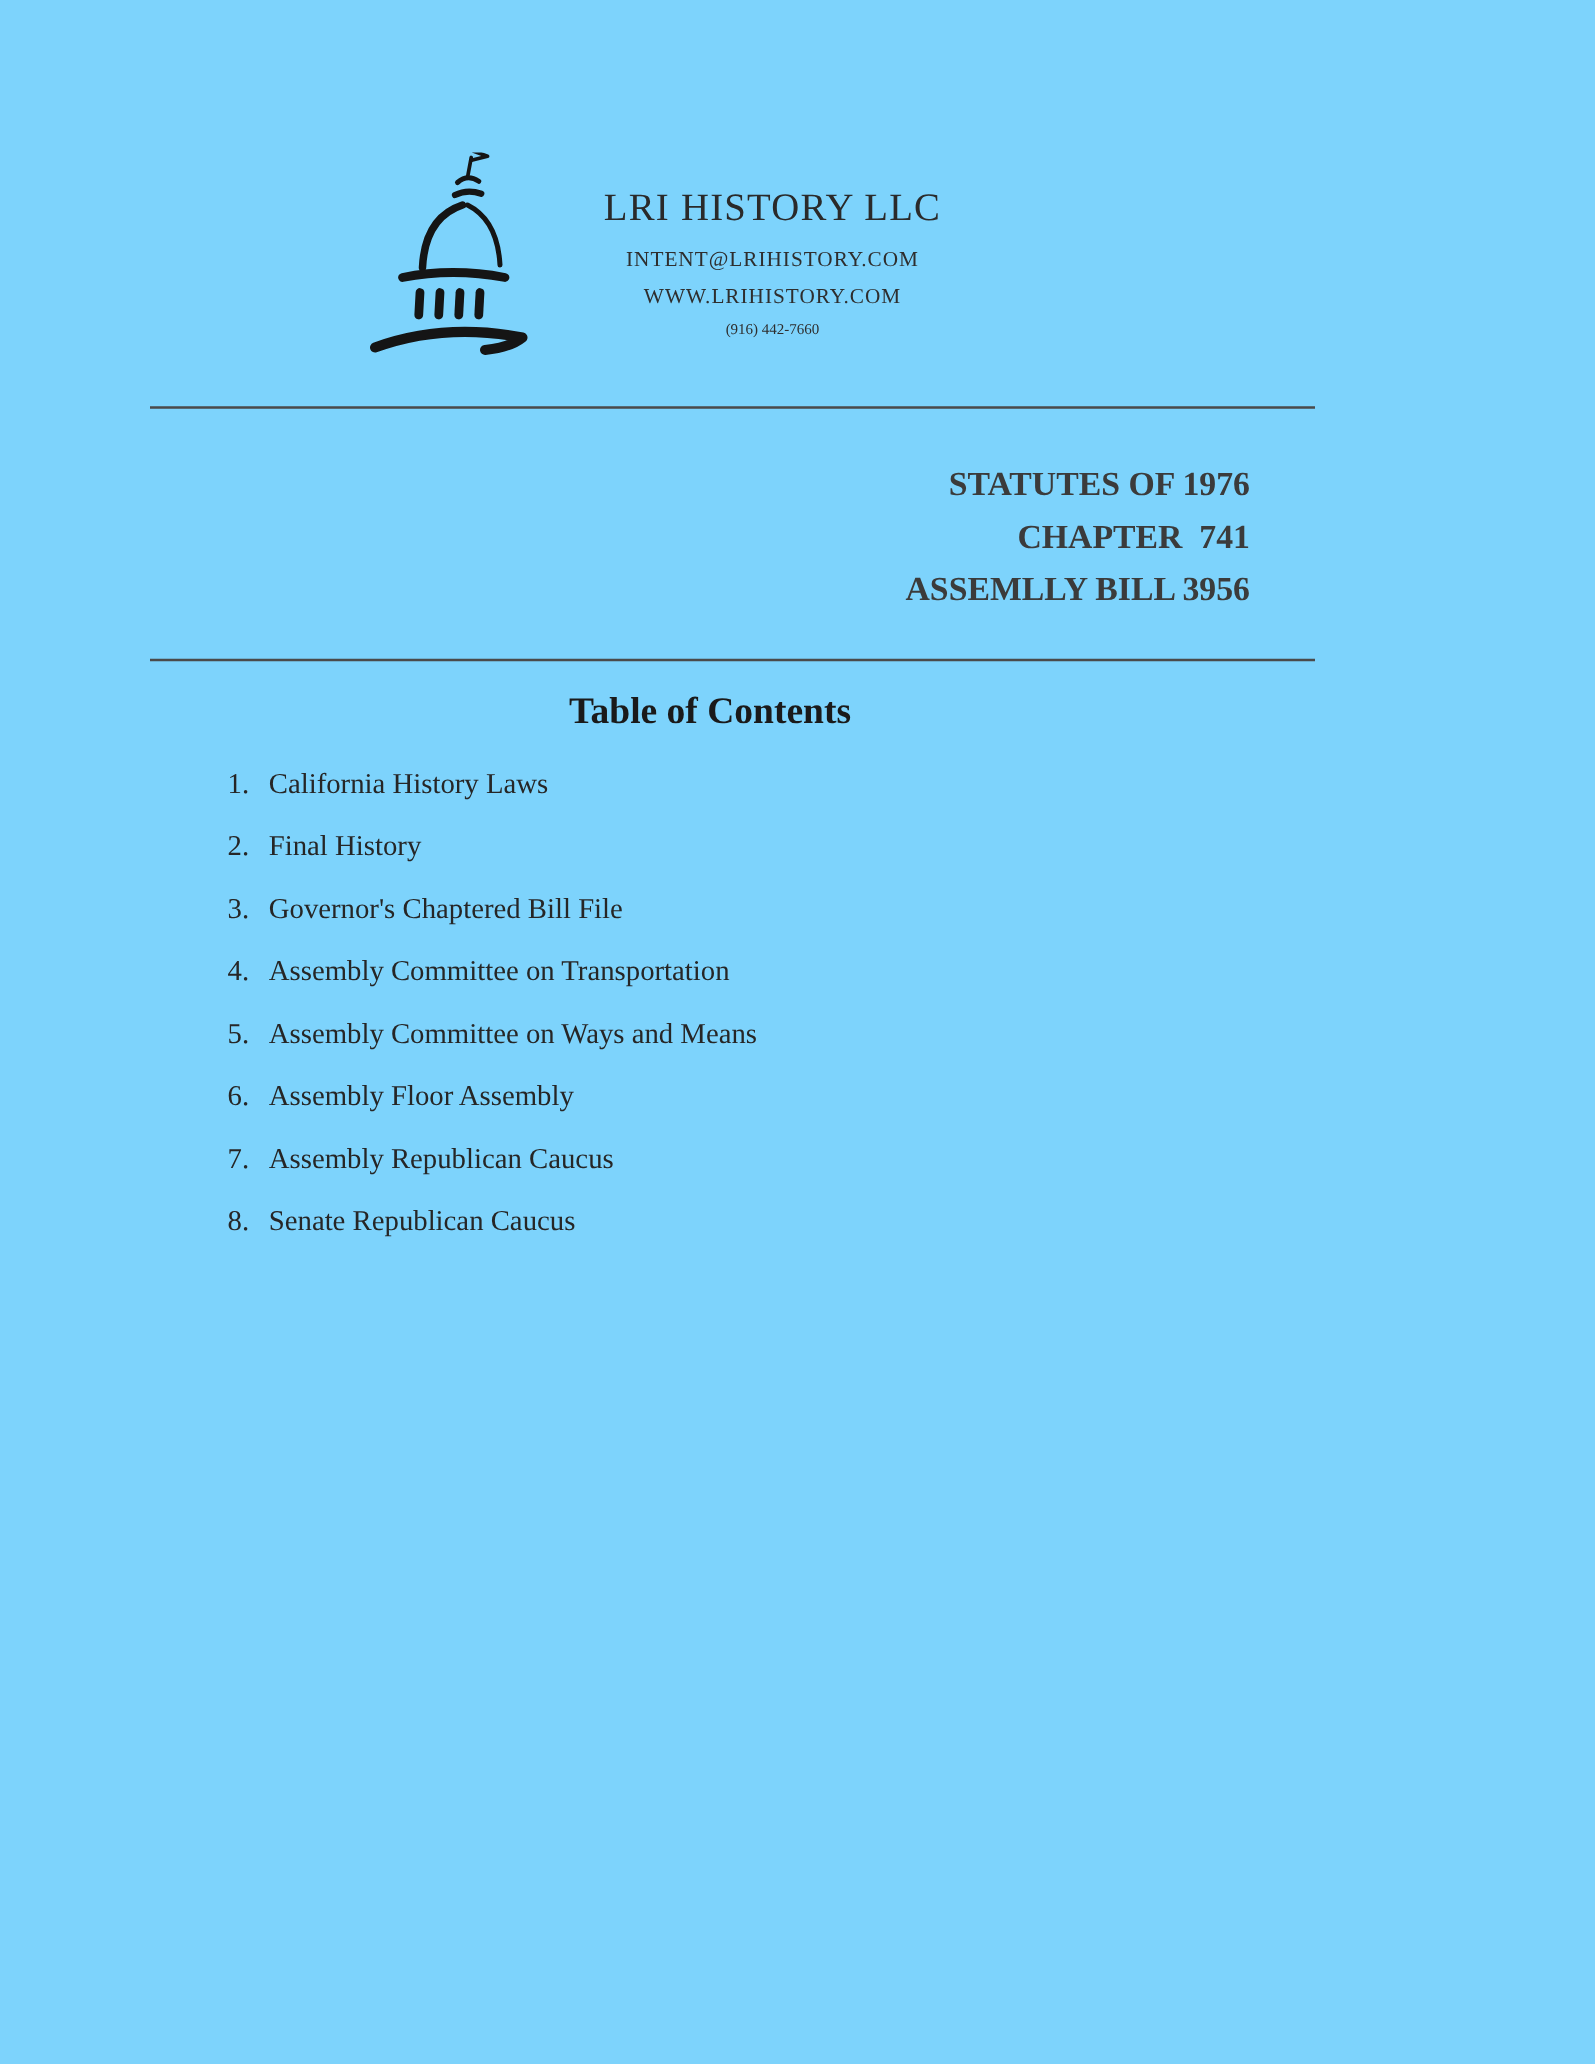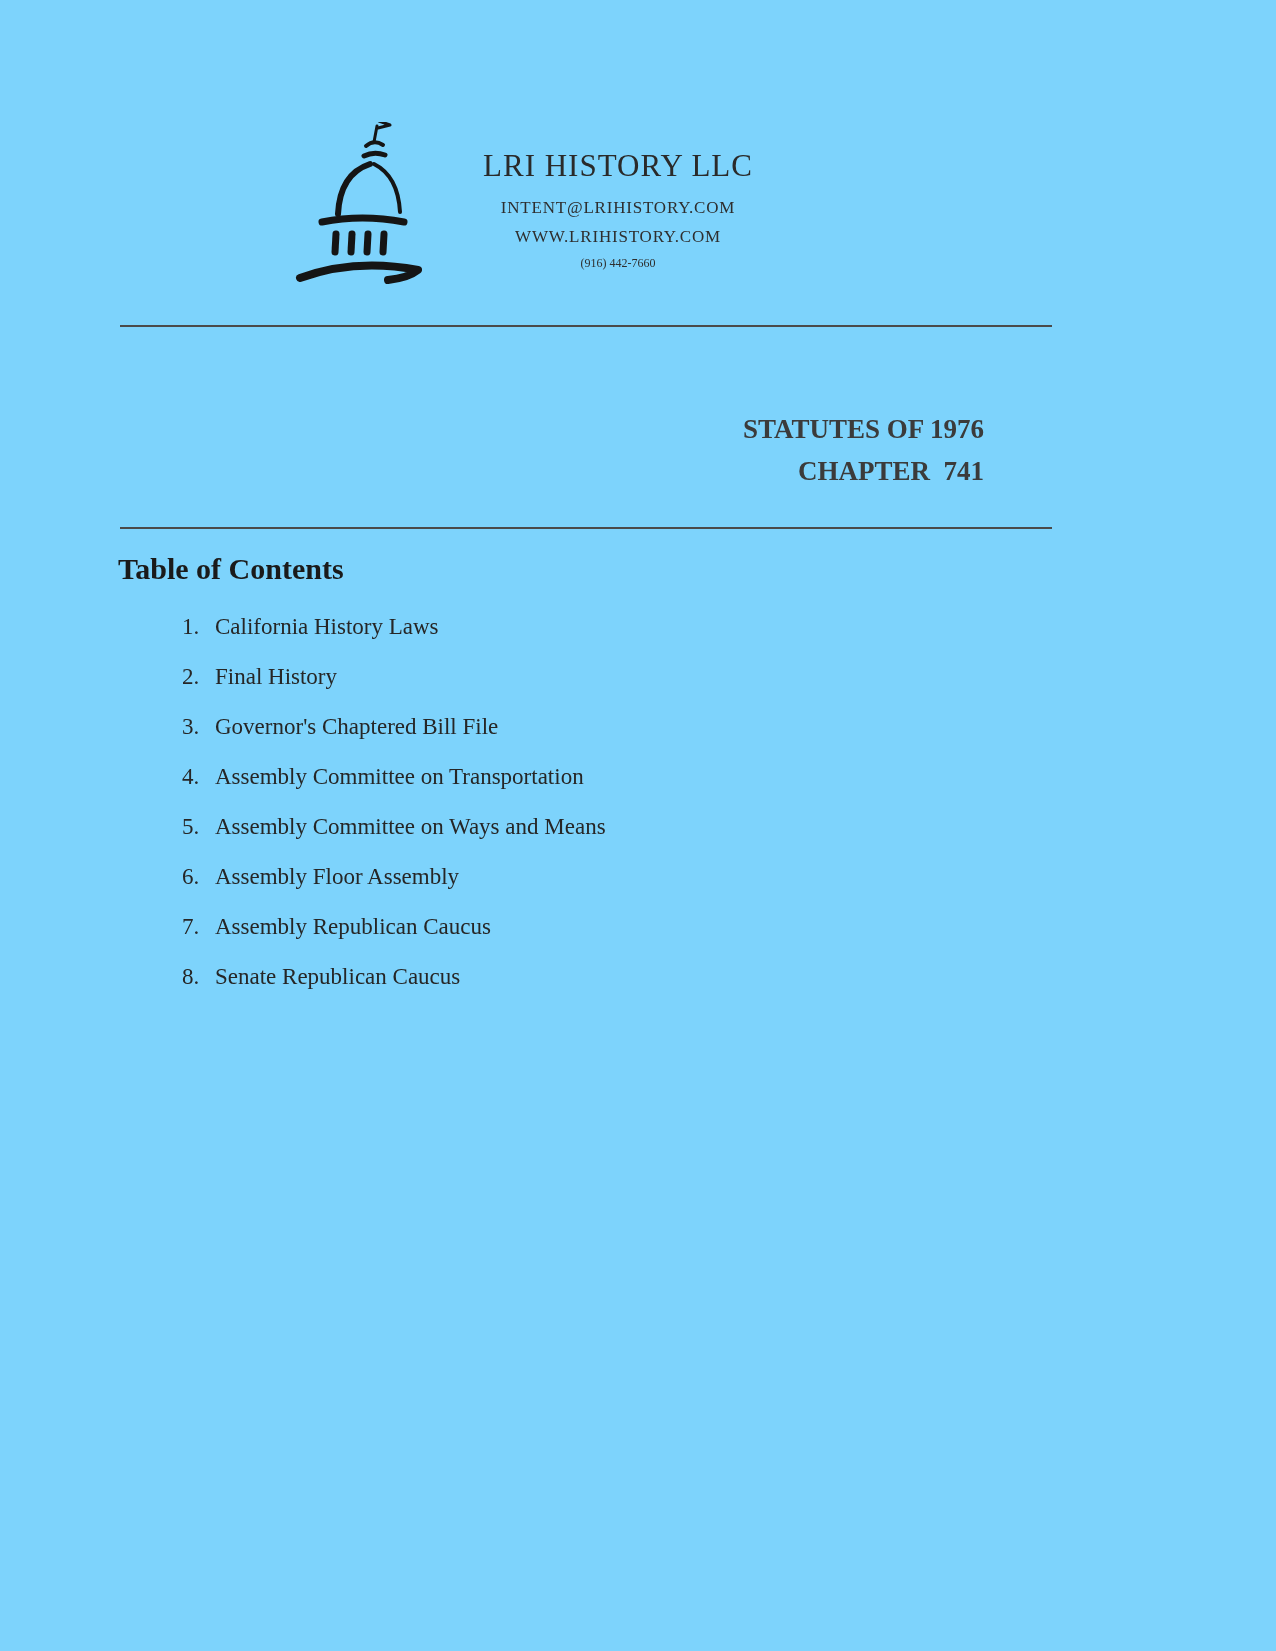--- a/index.html
+++ b/index.html
@@ -57,44 +57,44 @@
     border-top: 2px solid #4a4a4a;
     height: 0;
   }
   .rule-1 { top: 325px; }
   .rule-2 { top: 527px; }
 
   
   .title-block {
     position: absolute;
     top: 366px;
-    right: 292px;
+    right: 276px;
     text-align: right;
     font-weight: bold;
     font-size: 27px;
     color: #3b3b3b;
     line-height: 42px;
-    margin-top: 42px;
   }
   .title-block .title-line {
     white-space: pre;
   }
 
   
   .toc {
     position: absolute;
     left: 118px;
     top: 552px;
     width: 900px;
   }
   .toc-heading {
     font-size: 30px;
     font-weight: bold;
     color: #1a1a1a;
     margin: 0 0 28px 0;
+    text-align: center;
   }
   .toc-list {
     margin: 0;
     padding-left: 87px;
     font-size: 23px;
     color: #262626;
   }
   .toc-list li {
     margin-bottom: 24px;
     padding-left: 10px;
@@ -134,20 +134,21 @@
     <div class="company-email">INTENT@LRIHISTORY.COM</div>
     <div class="company-website">WWW.LRIHISTORY.COM</div>
     <div class="company-phone">(916) 442-7660</div>
   </div>
 
   <div class="rule rule-1"></div>
 
   <div class="title-block">
     <div class="title-line">STATUTES OF 1976</div>
     <div class="title-line">CHAPTER  741</div>
+    <div class="title-line">ASSEMLLY BILL 3956</div>
   </div>
 
   <div class="rule rule-2"></div>
 
   <div class="toc">
     <h2 class="toc-heading">Table of Contents</h2>
     <ol class="toc-list">
         <li>California History Laws</li>
         <li>Final History</li>
         <li>Governor's Chaptered Bill File</li>

